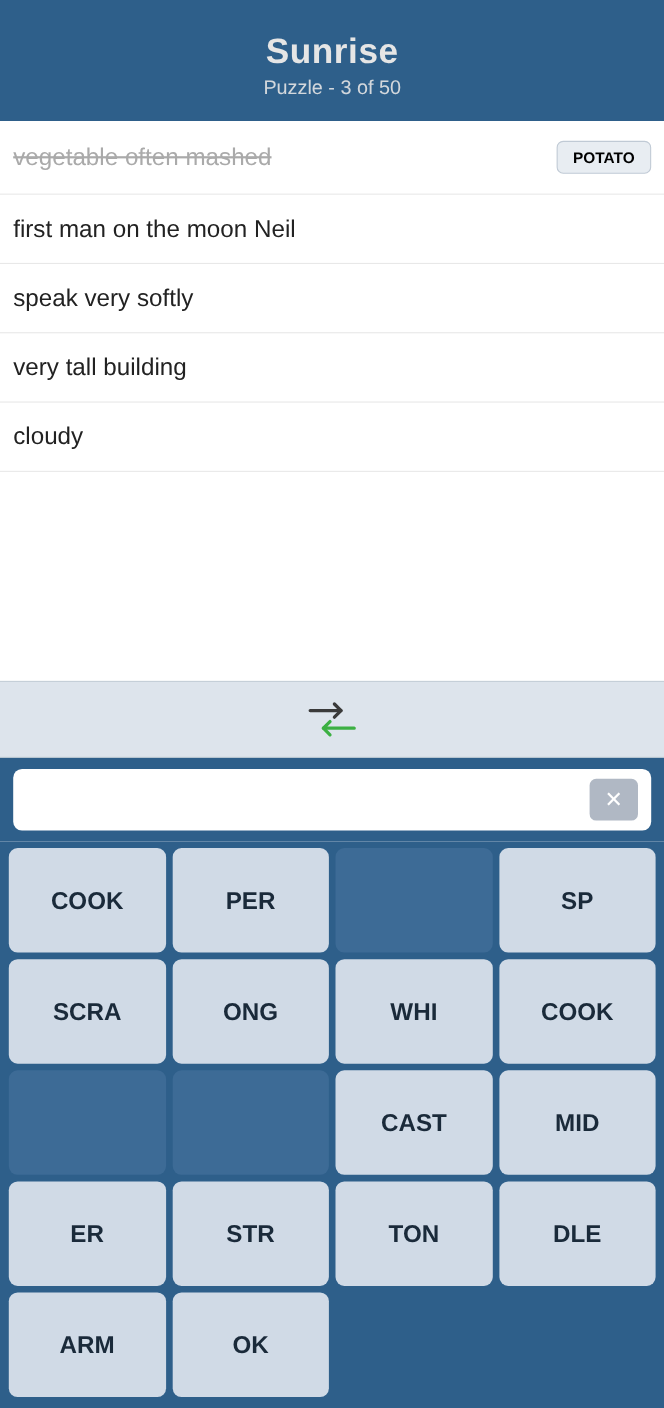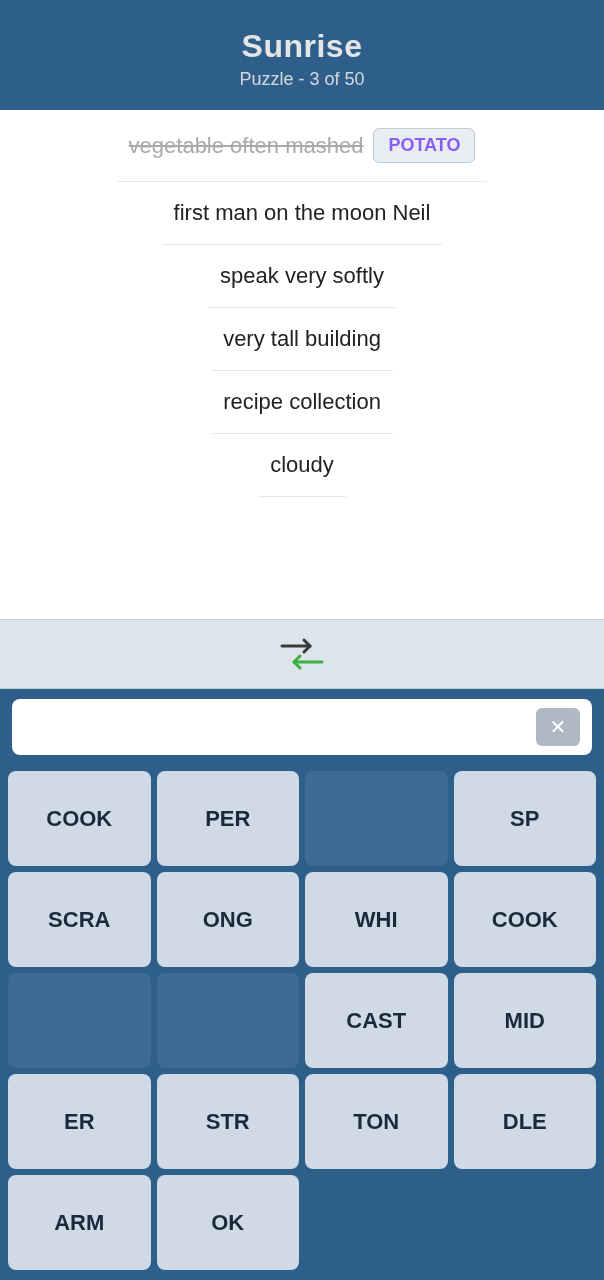--- a/index.html
+++ b/index.html
@@ -38,21 +38,20 @@
       margin-top: 4px;
       opacity: 0.9;
     }
 
     
     .clues-area {
       background: #ffffff;
       flex: 1;
       display: flex;
       flex-direction: column;
-      align-items: center;
     }
 
     .clue-item {
       padding: 18px 12px;
       border-bottom: 1px solid #e8e8e8;
       font-size: 22px;
       color: #222;
       display: flex;
       align-items: center;
       justify-content: space-between;
@@ -66,23 +65,23 @@
       text-decoration: line-through;
       color: #aaa;
       font-size: 22px;
     }
 
     .answer-badge {
       background: #e8edf2;
       border: 1px solid #c0cad5;
       border-radius: 6px;
       padding: 6px 14px;
-      font-size: 18px;
+      font-size: 14px;
       font-weight: 700;
-      color: #8b5cf6;
+      color: #000000;
       white-space: nowrap;
       margin-left: 10px;
     }
 
     
     .shuffle-row {
       background: #dde4ec;
       height: 70px;
       display: flex;
       align-items: center;
@@ -178,23 +177,20 @@
       <span class="answer-badge">POTATO</span>
     </div>
     <div class="clue-item">
       <span>first man on the moon Neil</span>
     </div>
     <div class="clue-item">
       <span>speak very softly</span>
     </div>
     <div class="clue-item">
       <span>very tall building</span>
-    </div>
-    <div class="clue-item">
-      <span>recipe collection</span>
     </div>
     <div class="clue-item">
       <span>cloudy</span>
     </div>
   </div>
 
 <div class="shuffle-row">
   <div class="shuffle-arrows">
     <svg width="48" height="36" viewBox="0 0 48 36" fill="none" xmlns="http://www.w3.org/2000/svg">
 

